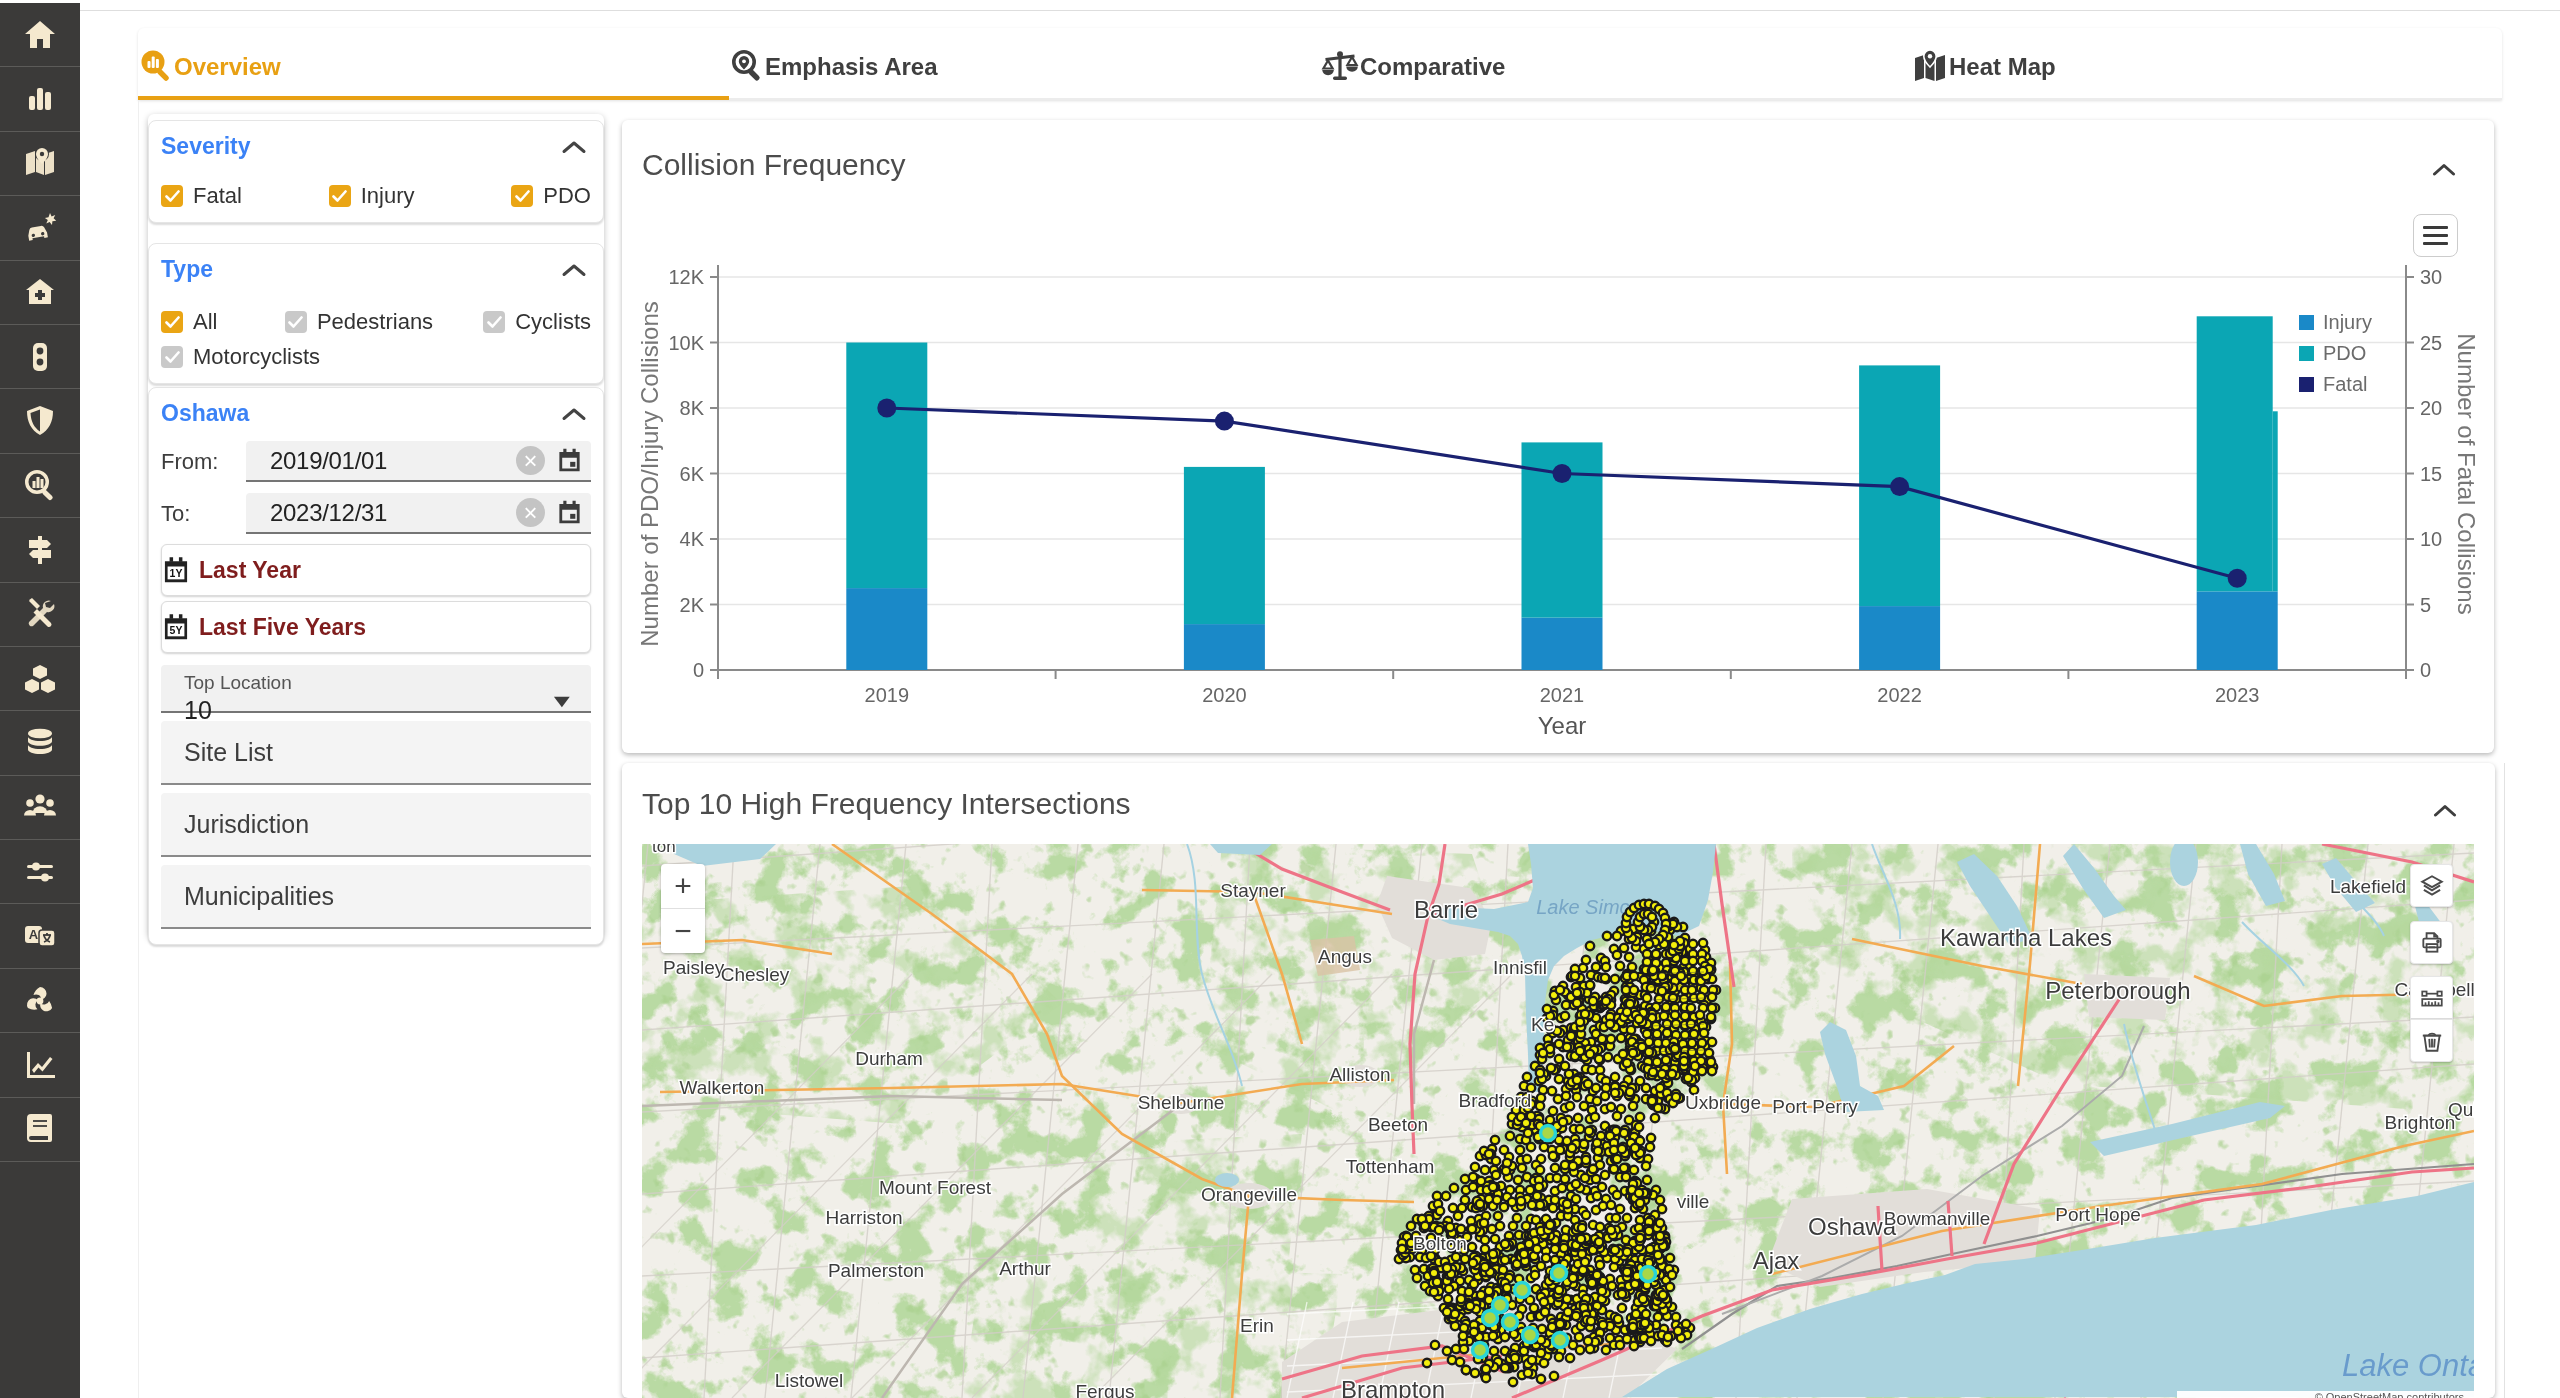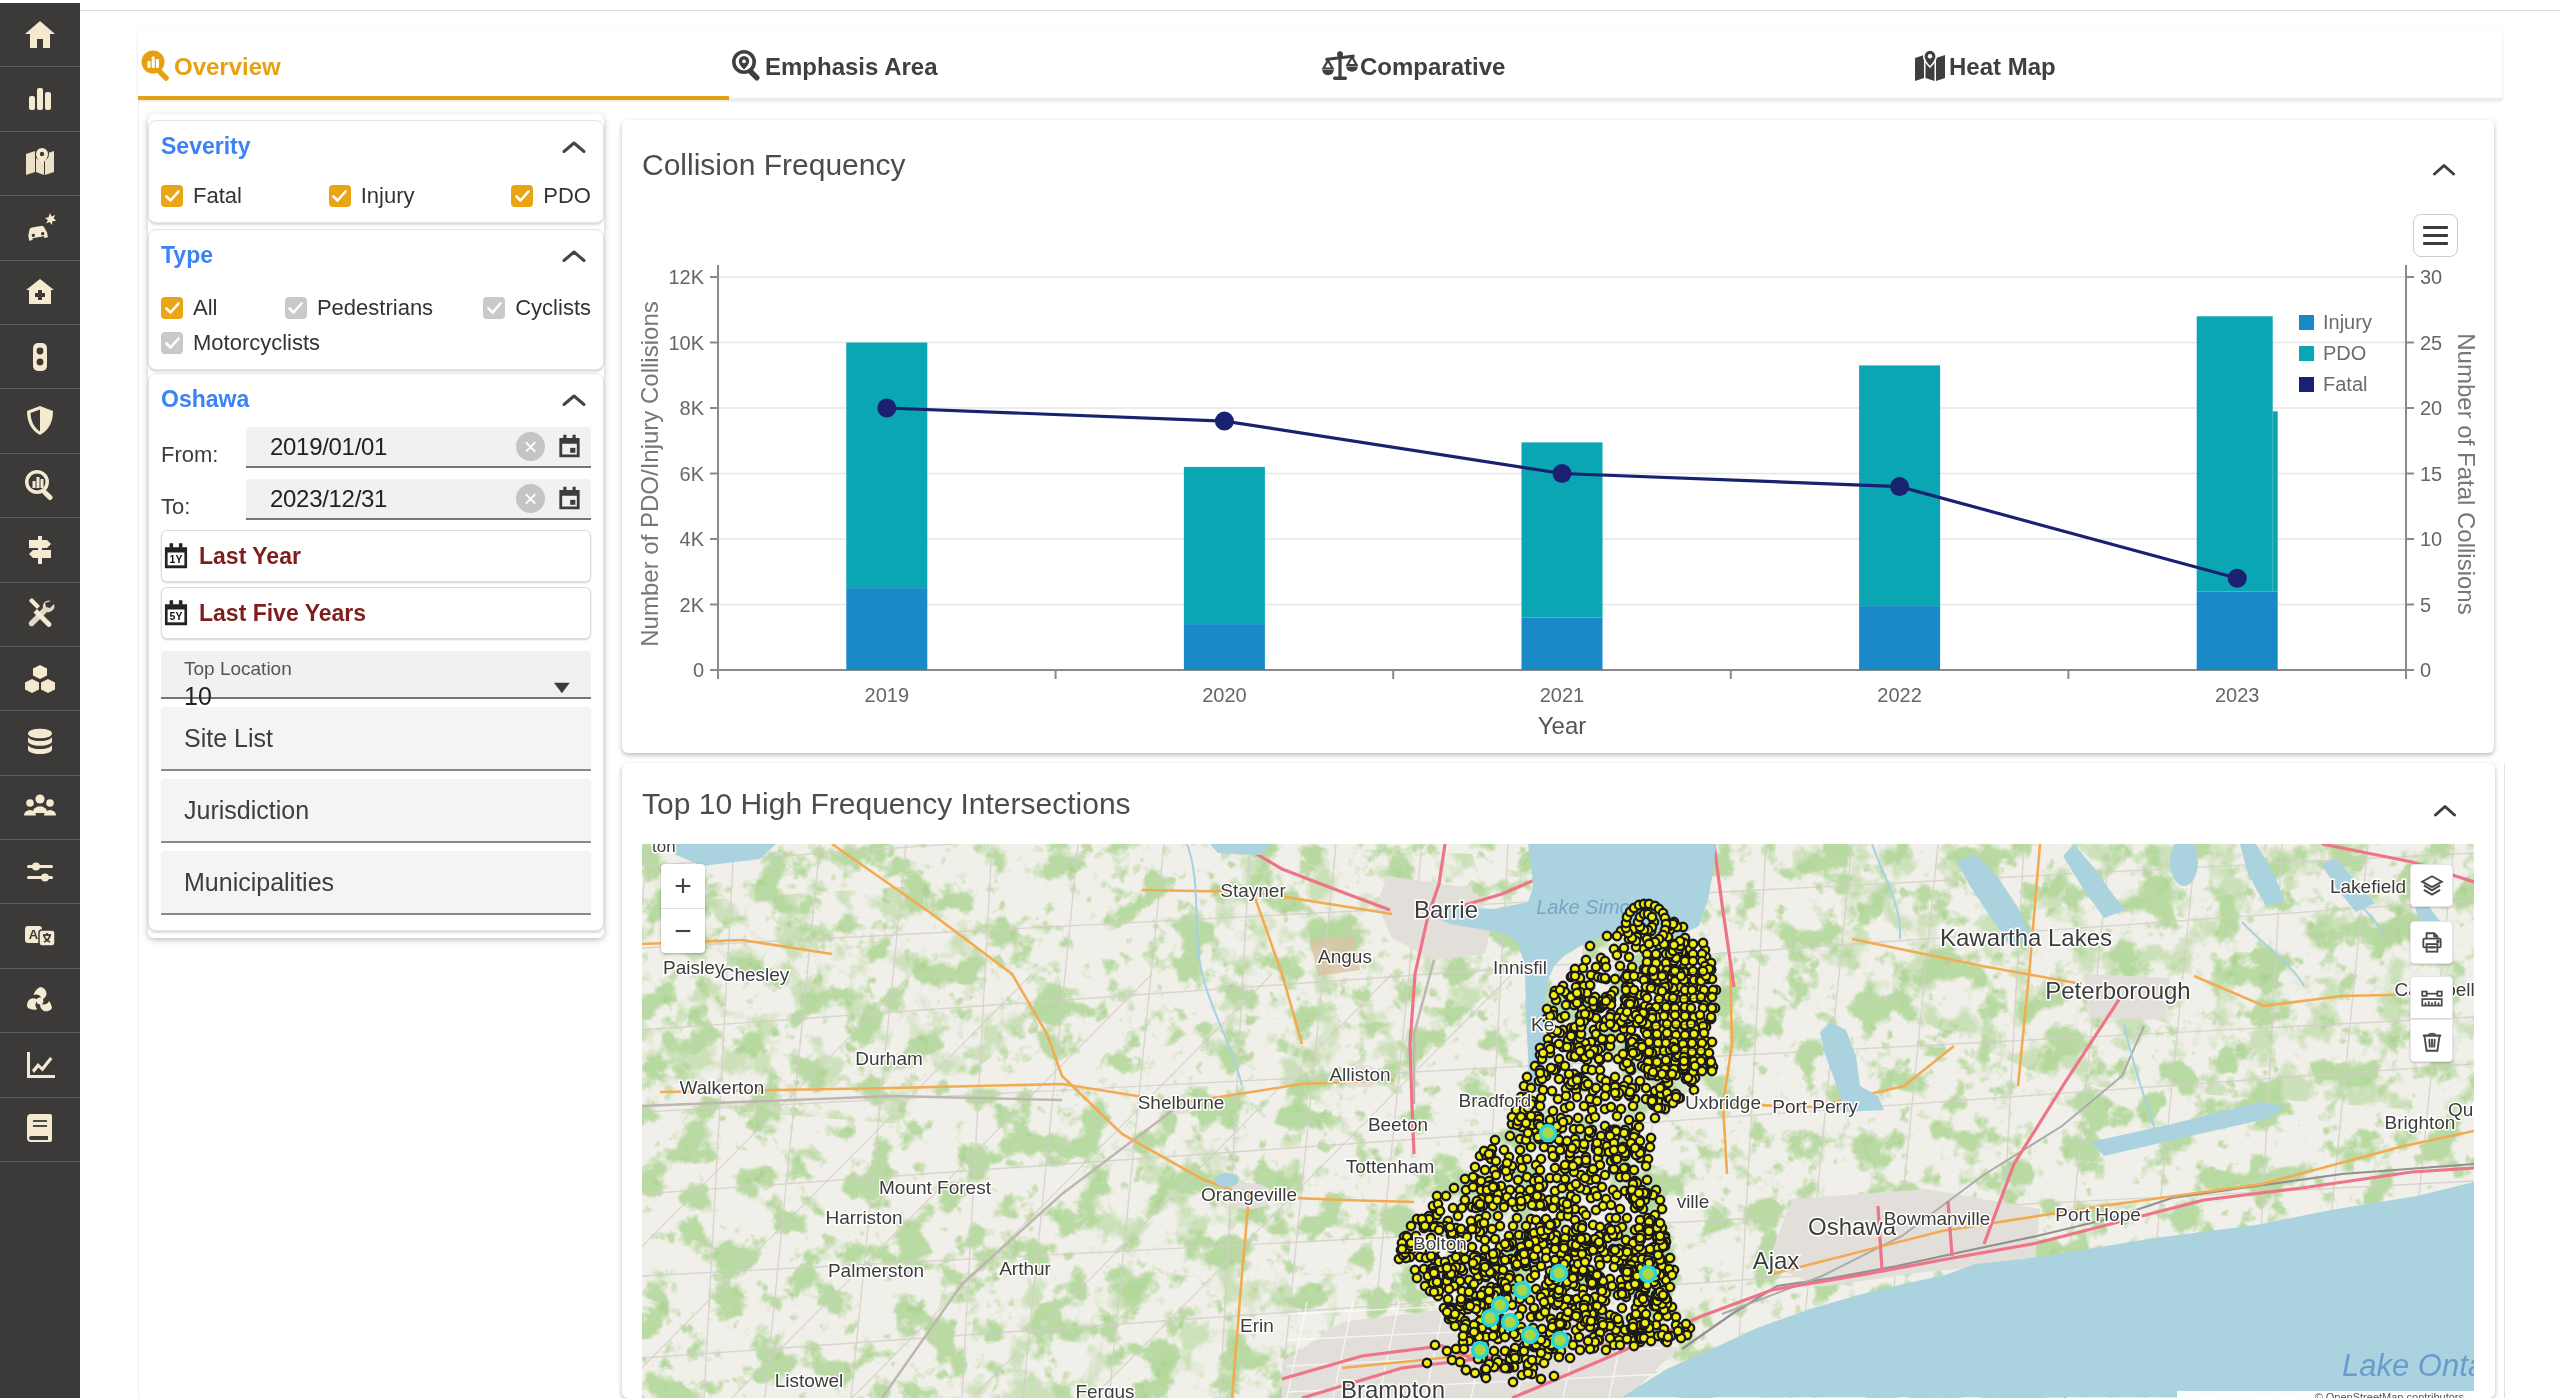--- a/index.html
+++ b/index.html
@@ -14,21 +14,21 @@
 .fcard{background:#fff;border:1px solid #e5e5e5;border-radius:8px;box-shadow:0 2px 2px rgba(0,0,0,0.14);padding:12px 12px;position:relative}
 .fhead{display:flex;justify-content:space-between;align-items:center}
 .ftitle{font-size:23px;font-weight:bold;color:#3b82f6}
 .chev{margin-right:4px;display:inline-flex}
 .cbline{display:flex;align-items:center}
 .cbrow{display:flex;align-items:center}
 .cb{width:22px;height:22px;border-radius:4px;display:inline-flex;align-items:center;justify-content:center}
 .cb.yellow{background:#eaa514}
 .cb.grey{background:#c9c9c9}
 .cblabel{font-size:22px;color:#333;margin-left:10px}
-.daterow{display:flex;align-items:flex-end}
+.daterow{display:flex;align-items:center}
 .dlabel{font-size:22px;color:#3d3d3d;width:85px}
 .dinput{flex:1;height:41px;background:#f1f1f1;border-bottom:2px solid #757575;border-radius:4px 4px 0 0;display:flex;align-items:center;position:relative}
 .dtext{font-size:24px;letter-spacing:-0.3px;color:#222;margin-left:24px;flex:1}
 .xcirc{width:29px;height:29px;border-radius:50%;background:#c4c4c4;color:#fff;font-size:24px;display:inline-flex;align-items:center;justify-content:center;margin-right:11px}
 .calic{margin-right:8px;display:inline-flex}
 .lybtn{height:52px;border:1px solid #dcdcdc;border-radius:6px;box-shadow:0 1px 2px rgba(0,0,0,0.18);display:flex;align-items:center;justify-content:flex-start;font-size:23px;font-weight:bold;color:#7f1d1d;gap:9px;background:#fff}
 .toploc{height:48px;background:#f1f1f1;border-bottom:2px solid #757575;border-radius:4px 4px 0 0;position:relative;padding:7px 0 0 23px}
 .tl1{font-size:19px;color:#555}
 .tl2{font-size:25px;color:#222;margin-top:2px}
 .caret{position:absolute;right:20px;top:26px;color:#3c3c3c;font-size:18px;transform:scaleX(1.5)}
@@ -291,21 +291,21 @@
             <span class="cb yellow">
               <svg width="15" height="12" viewBox="0 0 15 12" fill="none" stroke="#fff" stroke-width="2.6" stroke-linecap="round" stroke-linejoin="round">
                 <path d="M1.5 6.5 L5.5 10.5 L13.5 1.5"></path>
               </svg>
             </span>
             <span class="cblabel">PDO</span>
           </label>
         </span>
       </div>
     </div>
-    <div class="fcard" style="height:141px;margin-top:6px">
+    <div class="fcard" style="height:141px;margin-top:20px">
       <div class="fhead">
         <span class="ftitle">Type</span>
         <span class="chev">
           <svg width="26" height="14" viewBox="0 0 26 14" fill="none" stroke="#444" stroke-width="3" stroke-linecap="round" stroke-linejoin="round">
             <path d="M3 11.5 L13 3 L23 11.5"></path>
           </svg>
         </span>
       </div>
       <div class="cbline" style="margin-top:26px">
         <span style="width:135px">

